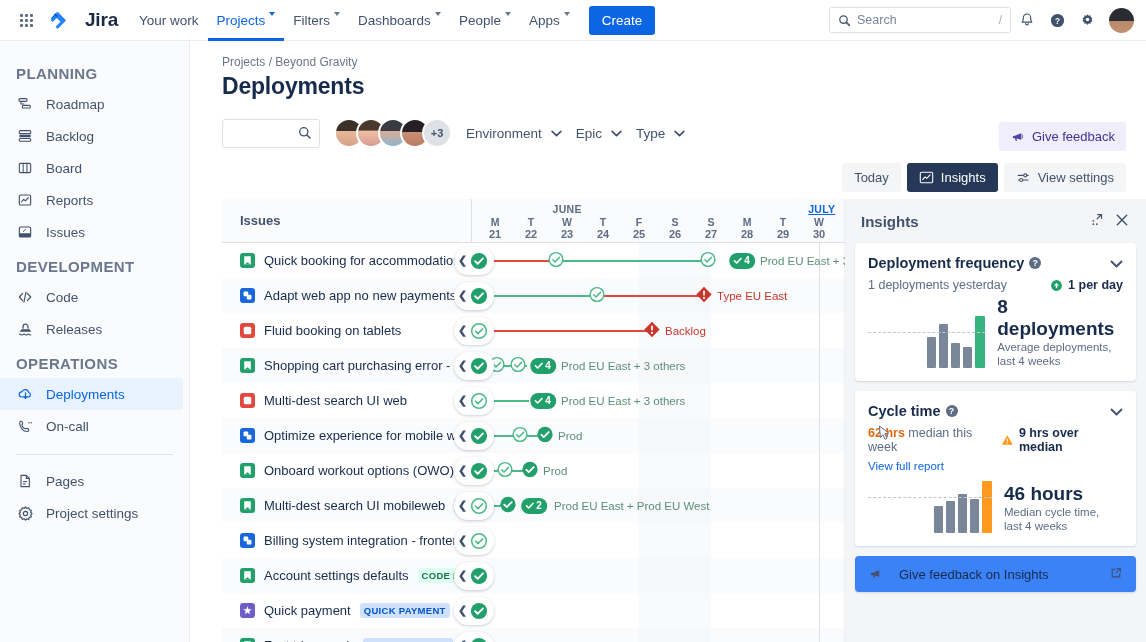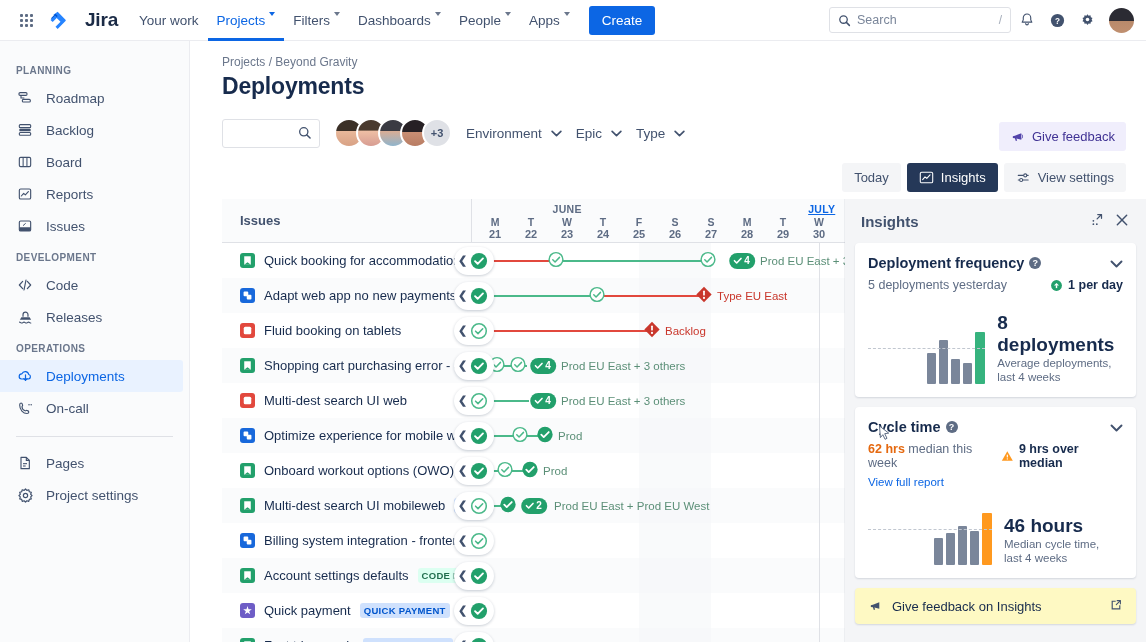--- a/index.html
+++ b/index.html
@@ -51,21 +51,21 @@
   
   .sidebar{
     width:190px; background:#fafbfc; border-right:1px solid #ebecf0; padding:14px 0 0 0;
     flex:0 0 190px; overflow:hidden; position:relative;
   }
   .proj-head{ display:flex; gap:10px; align-items:center; padding:0 12px 0 16px; margin-bottom:16px;}
   .proj-ic{ width:26px;height:26px;border-radius:4px;
     background:linear-gradient(135deg,#a855f7 0%,#7c3aed 100%); display:flex;align-items:center;justify-content:center;}
   .proj-tt{ font-size:13px; font-weight:700; color:#172b4d; line-height:15px;}
   .proj-st{ font-size:11.5px; color:#6b778c; line-height:14px;}
-  .sec-label{ font-size:10px; font-weight:700; color:#6b778c; letter-spacing:.4px; padding:0 16px; margin:10px 0 6px;}
+  .sec-label{ font-size:15px; font-weight:700; color:#6b778c; letter-spacing:.4px; padding:0 16px; margin:10px 0 6px;}
   .side-item{
     display:flex; align-items:center; gap:12px; height:32px; padding:0 16px; color:#42526e;
     font-size:13.5px; cursor:pointer; border-radius:0 3px 3px 0; margin-right:6px;
   }
   .side-item.active{ background:#e9f2ff; color:#0c66e4; font-weight:500;}
   .side-ic{ width:18px;height:18px; display:flex;align-items:center;justify-content:center; flex:0 0 18px;}
   .side-div{ height:1px; background:#dfe1e6; margin:12px 16px 10px;}
 
   
   .main{ flex:1; position:relative; overflow:hidden; background:#fff;}
@@ -146,30 +146,30 @@
   .card{ background:#fff; border-radius:4px; box-shadow:0 1px 2px rgba(9,30,66,.14); margin-bottom:10px; padding:12px 13px 0;}
   .card-t{ display:flex; align-items:center; gap:5px;}
   .card-title{ font-size:14.5px; font-weight:600; color:#172b4d;}
   .help{ width:12px;height:12px;border-radius:50%;background:#5e6c84;color:#fff;font-size:9px;
     display:flex;align-items:center;justify-content:center; font-weight:700;}
   .chev-d{ margin-left:auto; color:#42526e;}
   .card-sub{ display:flex; align-items:center; margin-top:7px; font-size:12.5px; color:#5e6c84;}
   .card-sub .right{ margin-left:auto; display:flex; align-items:center; gap:5px; font-weight:700; color:#172b4d; font-size:12.5px;}
   .orange-b{ color:#e56910; font-weight:700;}
   .link{ color:#0c66e4; font-size:11.5px; margin-top:6px; display:inline-block; cursor:pointer; text-decoration:none;}
-  .chartrow{ display:flex; align-items:flex-end; gap:12px; margin-top:20px; padding-bottom:13px;}
+  .chartrow{ display:flex; align-items:flex-end; gap:12px; margin-top:4px; padding-bottom:13px;}
   .bars{ position:relative; width:124px; height:56px; display:flex; align-items:flex-end; gap:3px; justify-content:flex-end;}
   .dashline{ position:absolute; left:0; right:0; border-top:1px dashed #c1c7d0;}
   .bar{ width:9px; background:#7a869a; border-radius:1px;}
   .bar.hi-g{ background:#36b37e; width:10px;}
   .bar.hi-o{ background:#ff991f; width:10px;}
   .big{ font-size:19px; font-weight:600; color:#172b4d; line-height:22px;}
   .small{ font-size:11.5px; color:#5e6c84; line-height:14px;}
-  .fbcard{ background:#fef9c3; border-radius:4px; box-shadow:0 1px 2px rgba(9,30,66,.14); height:36px;
-    display:flex; align-items:center; padding:0 13px; gap:9px; cursor:pointer;}
+  .fbcard{ background:#3b82f6; border-radius:4px; box-shadow:0 1px 2px rgba(9,30,66,.14); height:36px;
+    display:flex; align-items:center; padding:0 13px; gap:16px; cursor:pointer;}
   .fbcard span.lbl{ font-size:13px; color:#172b4d;}
   .cursor{ position:absolute; width:13px; height:17px; pointer-events:none; z-index:60;}
 </style>
 </head>
 <body>
 
 <div class="topnav">
   <div class="appswitch">
     <div class="grid9">
       <i></i>
@@ -923,21 +923,21 @@
         <div class="card-t">
           <span class="card-title">Deployment frequency</span>
           <span class="help">?</span>
           <span class="chev-d">
             <svg width="13" height="8" viewBox="0 0 12 8">
                 <path d="M1 1.5L6 6.5 11 1.5" fill="none" stroke="#42526e" stroke-width="1.9" stroke-linecap="round" stroke-linejoin="round"></path>
               </svg>
           </span>
         </div>
         <div class="card-sub">
-          <span>5 deployments yesterday</span>
+          <span>1 deployments yesterday</span>
           <span class="right">
             <svg width="13" height="13" viewBox="0 0 24 24">
               <circle cx="12" cy="12" r="10" fill="#22a06b"></circle>
               <path d="M12 7.2l4.6 5H7.4z" fill="#fff"></path>
               <rect x="10.7" y="11.6" width="2.6" height="5.2" fill="#fff"></rect>
             </svg>
             <span>1 per day</span>
           </span>
         </div>
         <div class="chartrow">

